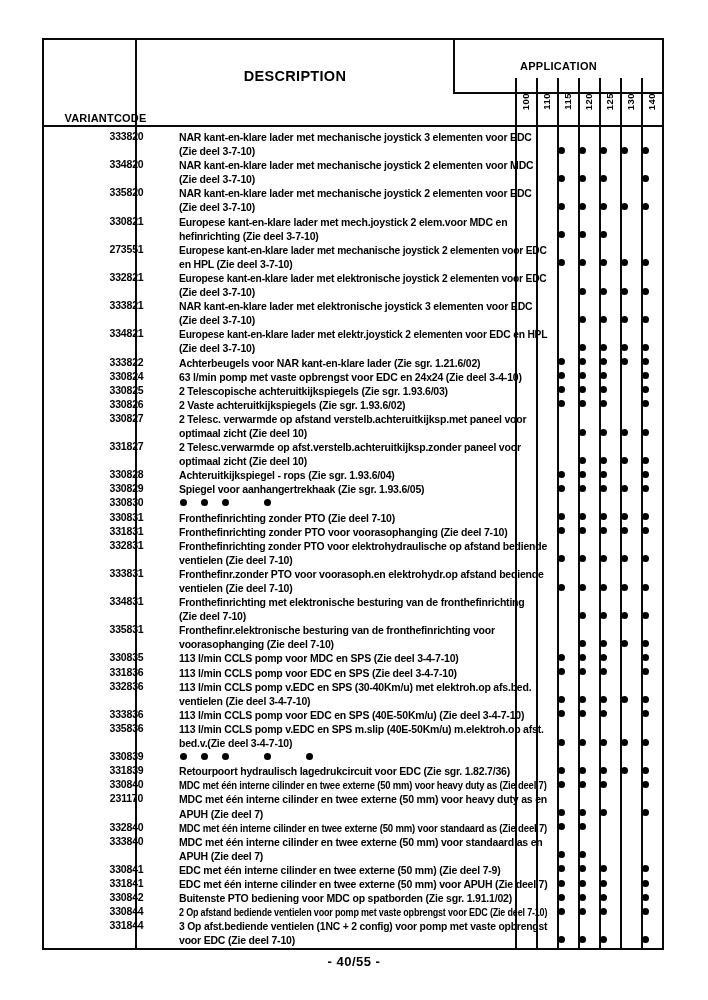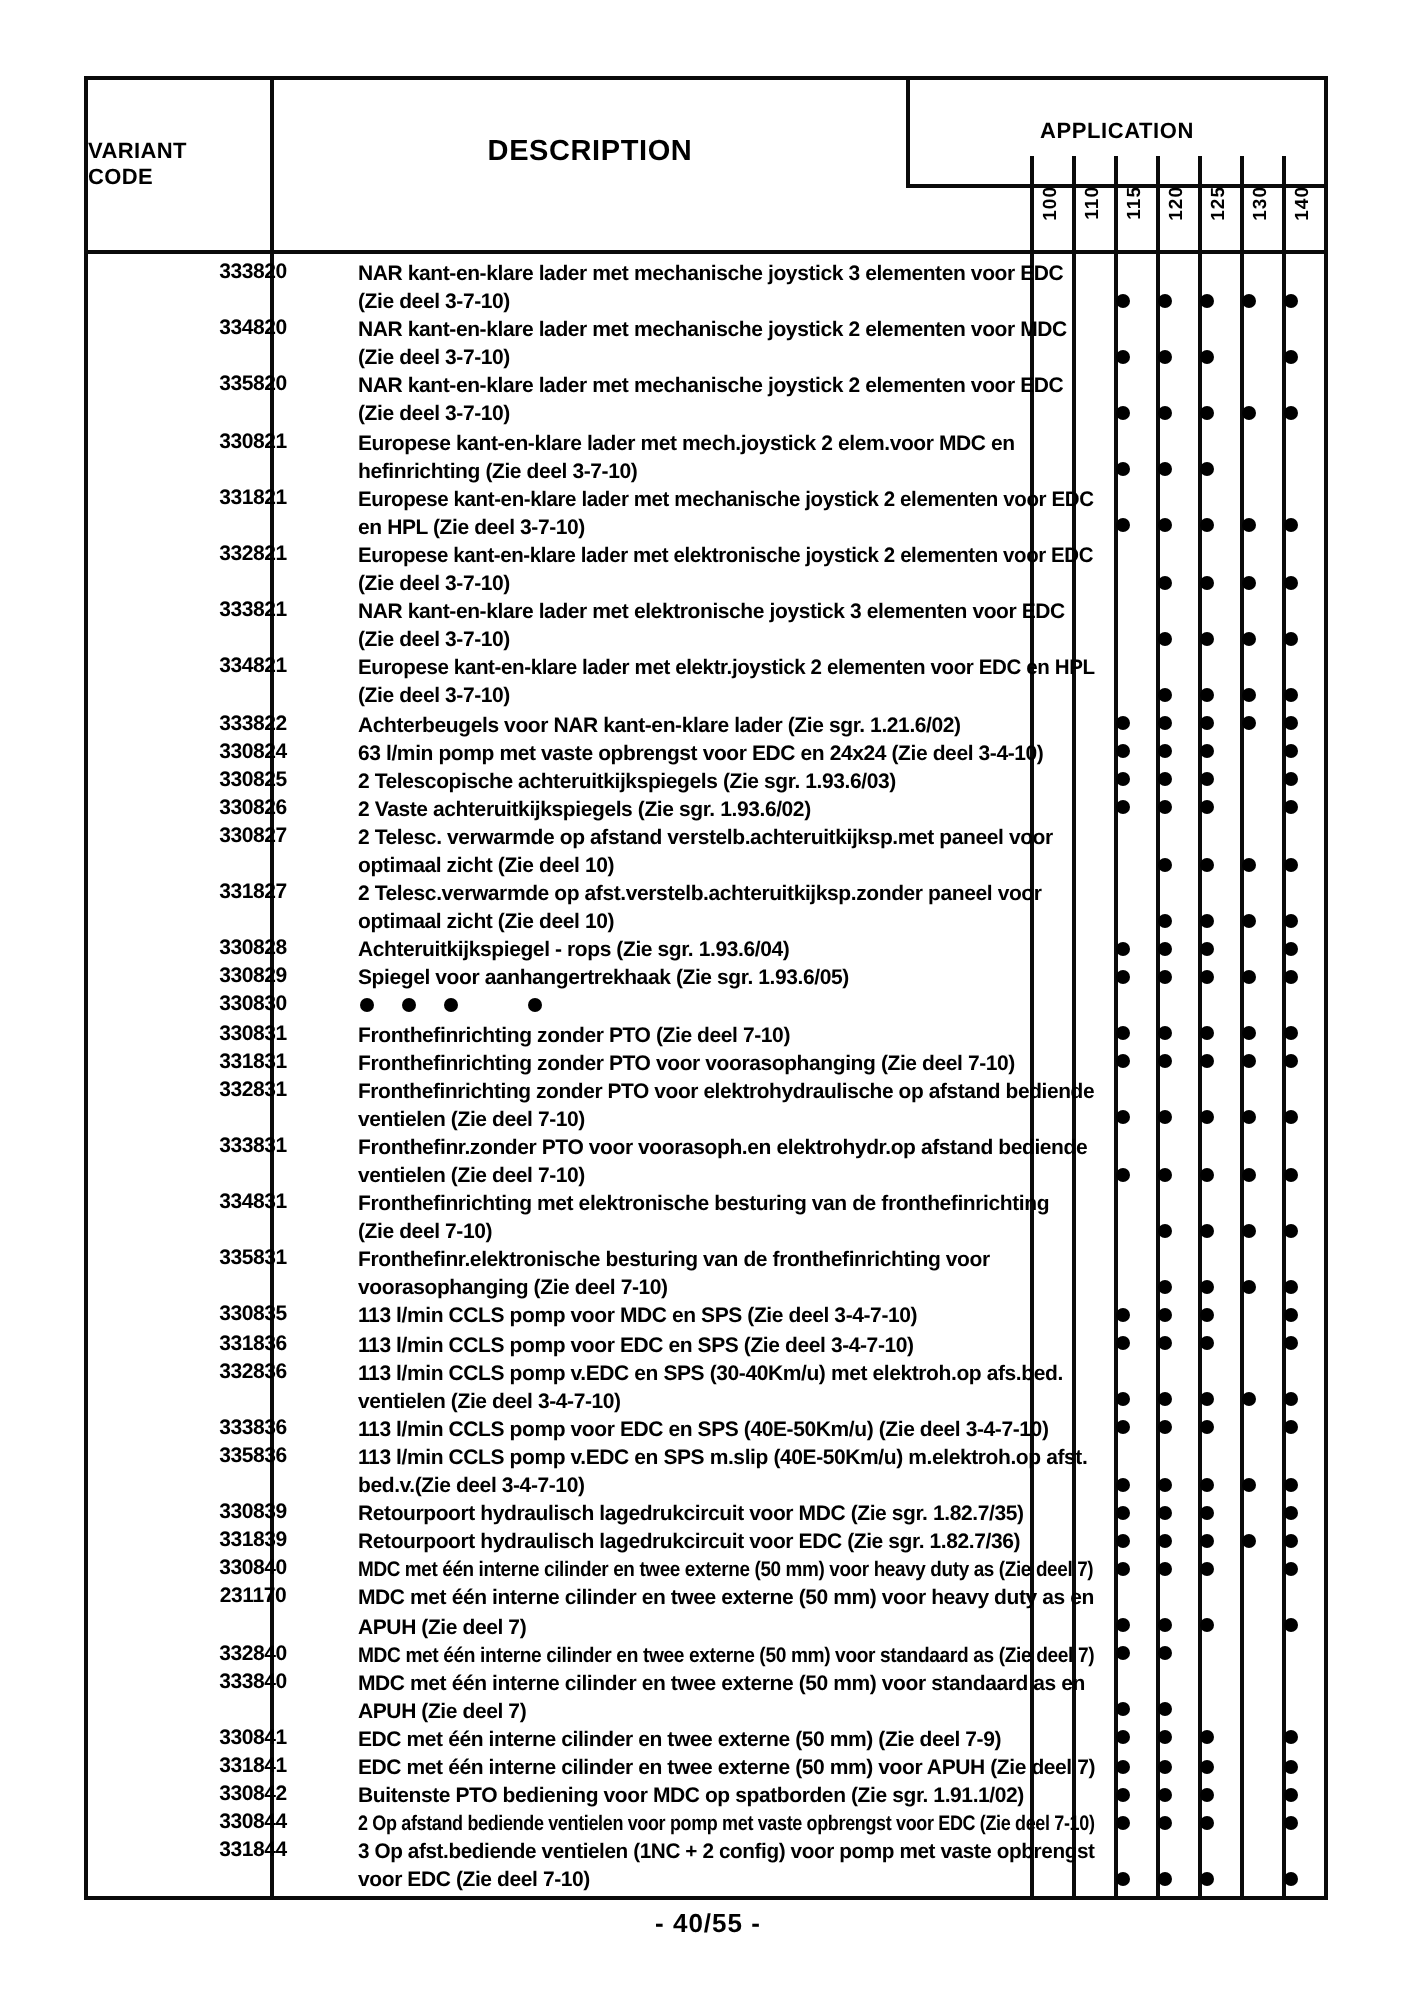--- a/index.html
+++ b/index.html
@@ -12,22 +12,22 @@
     position:absolute; left:42px; top:38px; width:622px; height:912px;
     border:2px solid #0a0a0a; box-sizing:border-box; background:#fff;
   }
   
   .vline-code { position:absolute; left:91px; top:0; bottom:0; width:2px; background:#0a0a0a; }
   
   .header-rule { position:absolute; left:0; right:0; top:85px; height:2px; background:#0a0a0a; }
   
   .cell-variant-header {
     position:absolute; left:0; top:0; width:91px; height:85px;
-    display:flex; flex-direction:column; align-items:flex-start; justify-content:center;
-    font-size:11px; font-weight:bold; line-height:13px; letter-spacing:0.2px;
+    display:flex; flex-direction:row; align-items:flex-end; justify-content:center;
+    font-size:11px; font-weight:bold; line-height:13px; letter-spacing:0.2px;padding-left:16px;
   }
   .cell-desc-header {
     position:absolute; left:93px; top:0; width:316px; height:71px;
     display:flex; align-items:center; justify-content:center;
     font-size:14.5px; font-weight:bold; letter-spacing:0.3px;
   }
   .app-box {
     position:absolute; left:409px; top:0; right:0; height:54px;
     border-left:2px solid #0a0a0a; border-bottom:2px solid #0a0a0a; box-sizing:border-box;
     display:flex; align-items:center; justify-content:center;
@@ -218,21 +218,21 @@
           <div class="dot-col">
             <span class="dot"></span>
           </div>
           <div class="dot-col"></div>
           <div class="dot-col"></div>
           <div class="dot-col"></div>
           <div class="dot-col"></div>
         </div>
   </div>
       <div class="row">
-    <div class="cell-code">331821</div>
+    <div class="cell-code">273551</div>
     <div class="cell-desc">
           <div class="desc-line"><span style="transform: scaleX(0.976127);">Europese kant-en-klare lader met mechanische joystick 2 elementen voor EDC</span></div>
           <div class="desc-line"><span>en HPL (Zie deel 3-7-10)</span></div>
         </div>
     <div class="cell-dots">
           <div class="dot-col">
             <span class="dot"></span>
           </div>
           <div class="dot-col">
             <span class="dot"></span>
@@ -868,23 +868,20 @@
           <div class="dot-col">
             <span class="dot"></span>
           </div>
           <div class="dot-col">
             <span class="dot"></span>
           </div>
         </div>
   </div>
       <div class="row">
     <div class="cell-code">330839</div>
-    <div class="cell-desc">
-          <div class="desc-line"><span>Retourpoort hydraulisch lagedrukcircuit voor MDC (Zie sgr. 1.82.7/35)</span></div>
-        </div>
     <div class="cell-dots">
           <div class="dot-col">
             <span class="dot"></span>
           </div>
           <div class="dot-col">
             <span class="dot"></span>
           </div>
           <div class="dot-col">
             <span class="dot"></span>
           </div>

